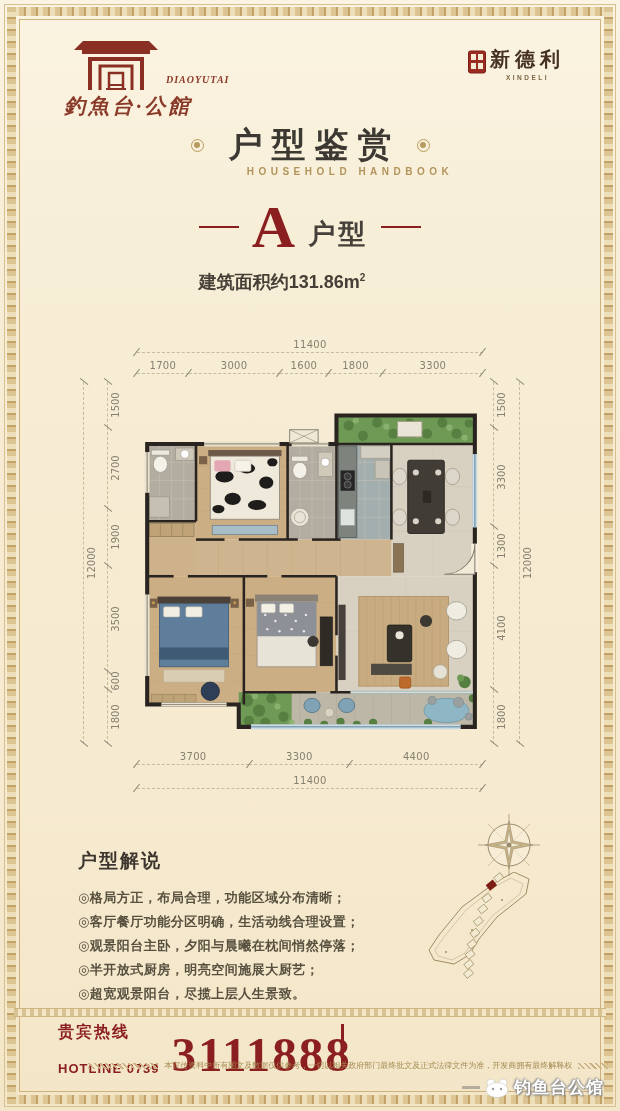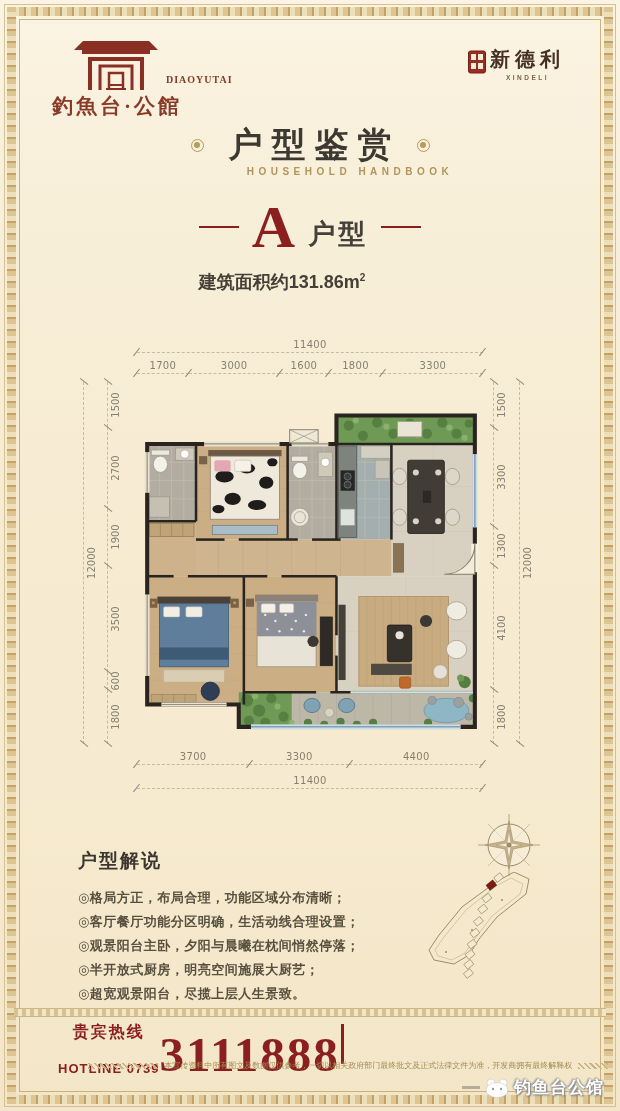--- a/index.html
+++ b/index.html
@@ -11,24 +11,24 @@
   .fb{position:absolute;pointer-events:none;}
   .fb.t,.fb.b{left:7px;right:7px;height:9px;background:repeating-linear-gradient(90deg,#dcc493 0 5px,#c3a267 5px 7px,#ecdfba 7px 12px);}
   .fb.t{top:7px}.fb.b{bottom:7px}
   .fb.l,.fb.r{top:7px;bottom:7px;width:9px;background:repeating-linear-gradient(0deg,#dcc493 0 5px,#c3a267 5px 7px,#ecdfba 7px 12px);}
   .fb.l{left:7px}.fb.r{right:7px}
   .frame-inner{position:absolute;inset:19px;border:1px solid #cdb17c;pointer-events:none;}
 
   .serif{font-family:"Liberation Serif","DejaVu Serif",serif;}
 
   
-  .logo-gate{position:absolute;left:48px;top:34px;width:210px;height:90px;}
+  .logo-gate{position:absolute;left:48px;top:34px;width:210px;height:90px;font-style:italic;}
   .logo-gate svg{position:absolute;left:22px;top:0;}
   .logo-gate .en{position:absolute;left:118px;top:40px;font-size:10px;font-weight:bold;color:#8a3a28;letter-spacing:1px;}
-  .logo-gate .cn{position:absolute;left:4px;top:58px;width:210px;font-size:21px;font-weight:bold;color:#8a3a28;letter-spacing:3px;}
+  .logo-gate .cn{position:absolute;left:16px;top:58px;width:210px;font-size:21px;font-weight:bold;color:#8a3a28;letter-spacing:3px;}
   .logo-seal{position:absolute;left:468px;top:46px;display:flex;gap:4px;}
   .logo-seal .col{display:flex;flex-direction:column;align-items:center;}
   .logo-seal .cn{font-size:20px;font-weight:bold;color:#453022;letter-spacing:5px;}
   .logo-seal .en{font-size:6.5px;letter-spacing:2.5px;color:#7a6744;margin-top:1px;font-weight:bold;}
 
   
   .title-row{position:absolute;left:0;top:122px;width:620px;display:flex;justify-content:center;align-items:center;gap:16px;}
   .title-cn{font-size:34px;font-weight:bold;color:#3c3832;letter-spacing:9px;text-indent:9px;}
   .orn{width:11px;height:11px;border:1px solid #b89b5e;border-radius:50%;position:relative;}
   .orn::after{content:"";position:absolute;inset:2.5px;background:#b89b5e;border-radius:50%;}
@@ -66,21 +66,21 @@
 
   .compass{position:absolute;left:478px;top:814px;}
   .siteplan{position:absolute;left:424px;top:872px;}
 
   
   .divider{position:absolute;left:14px;right:14px;top:1008px;height:7px;
     background:repeating-linear-gradient(90deg,#d9c291 0 4px,#f2e6c4 4px 8px);
     border-top:1px solid #cdb584;border-bottom:1px solid #cdb584;}
 
   
-  .hotline{position:absolute;left:58px;top:1022px;display:flex;align-items:flex-end;gap:0;text-align:center;}
+  .hotline{position:absolute;left:58px;top:1022px;display:flex;align-items:flex-end;gap:12px;}
   .hotline .lbl{font-size:16px;font-weight:bold;color:#8b1e1e;letter-spacing:2px;}
   .hotline .sub{font-size:13px;font-weight:bold;color:#8b1e1e;letter-spacing:1px;margin-top:18px;}
   .hotline .num{font-size:49px;line-height:42px;font-weight:bold;color:#8b1e1e;letter-spacing:2px;}
   .redbar{position:absolute;left:341px;top:1024px;width:3px;height:40px;background:#8b1e1e;}
   .pinfo{position:absolute;left:353px;top:1022px;width:250px;color:#8a6d35;}
   .pinfo .l1{font-size:9.5px;font-weight:bold;line-height:14px;}
   .pinfo .l3{font-size:8.5px;font-weight:bold;line-height:14px;color:#93783f;}
   .fineprint{position:absolute;left:88px;top:1060px;width:520px;display:flex;align-items:center;gap:6px;}
   .hatch{height:6px;background:repeating-linear-gradient(45deg,#cbb183 0 1.5px,rgba(0,0,0,0) 1.5px 4px);}
   .fineprint .txt{font-size:8px;color:#a68c55;white-space:nowrap;}

